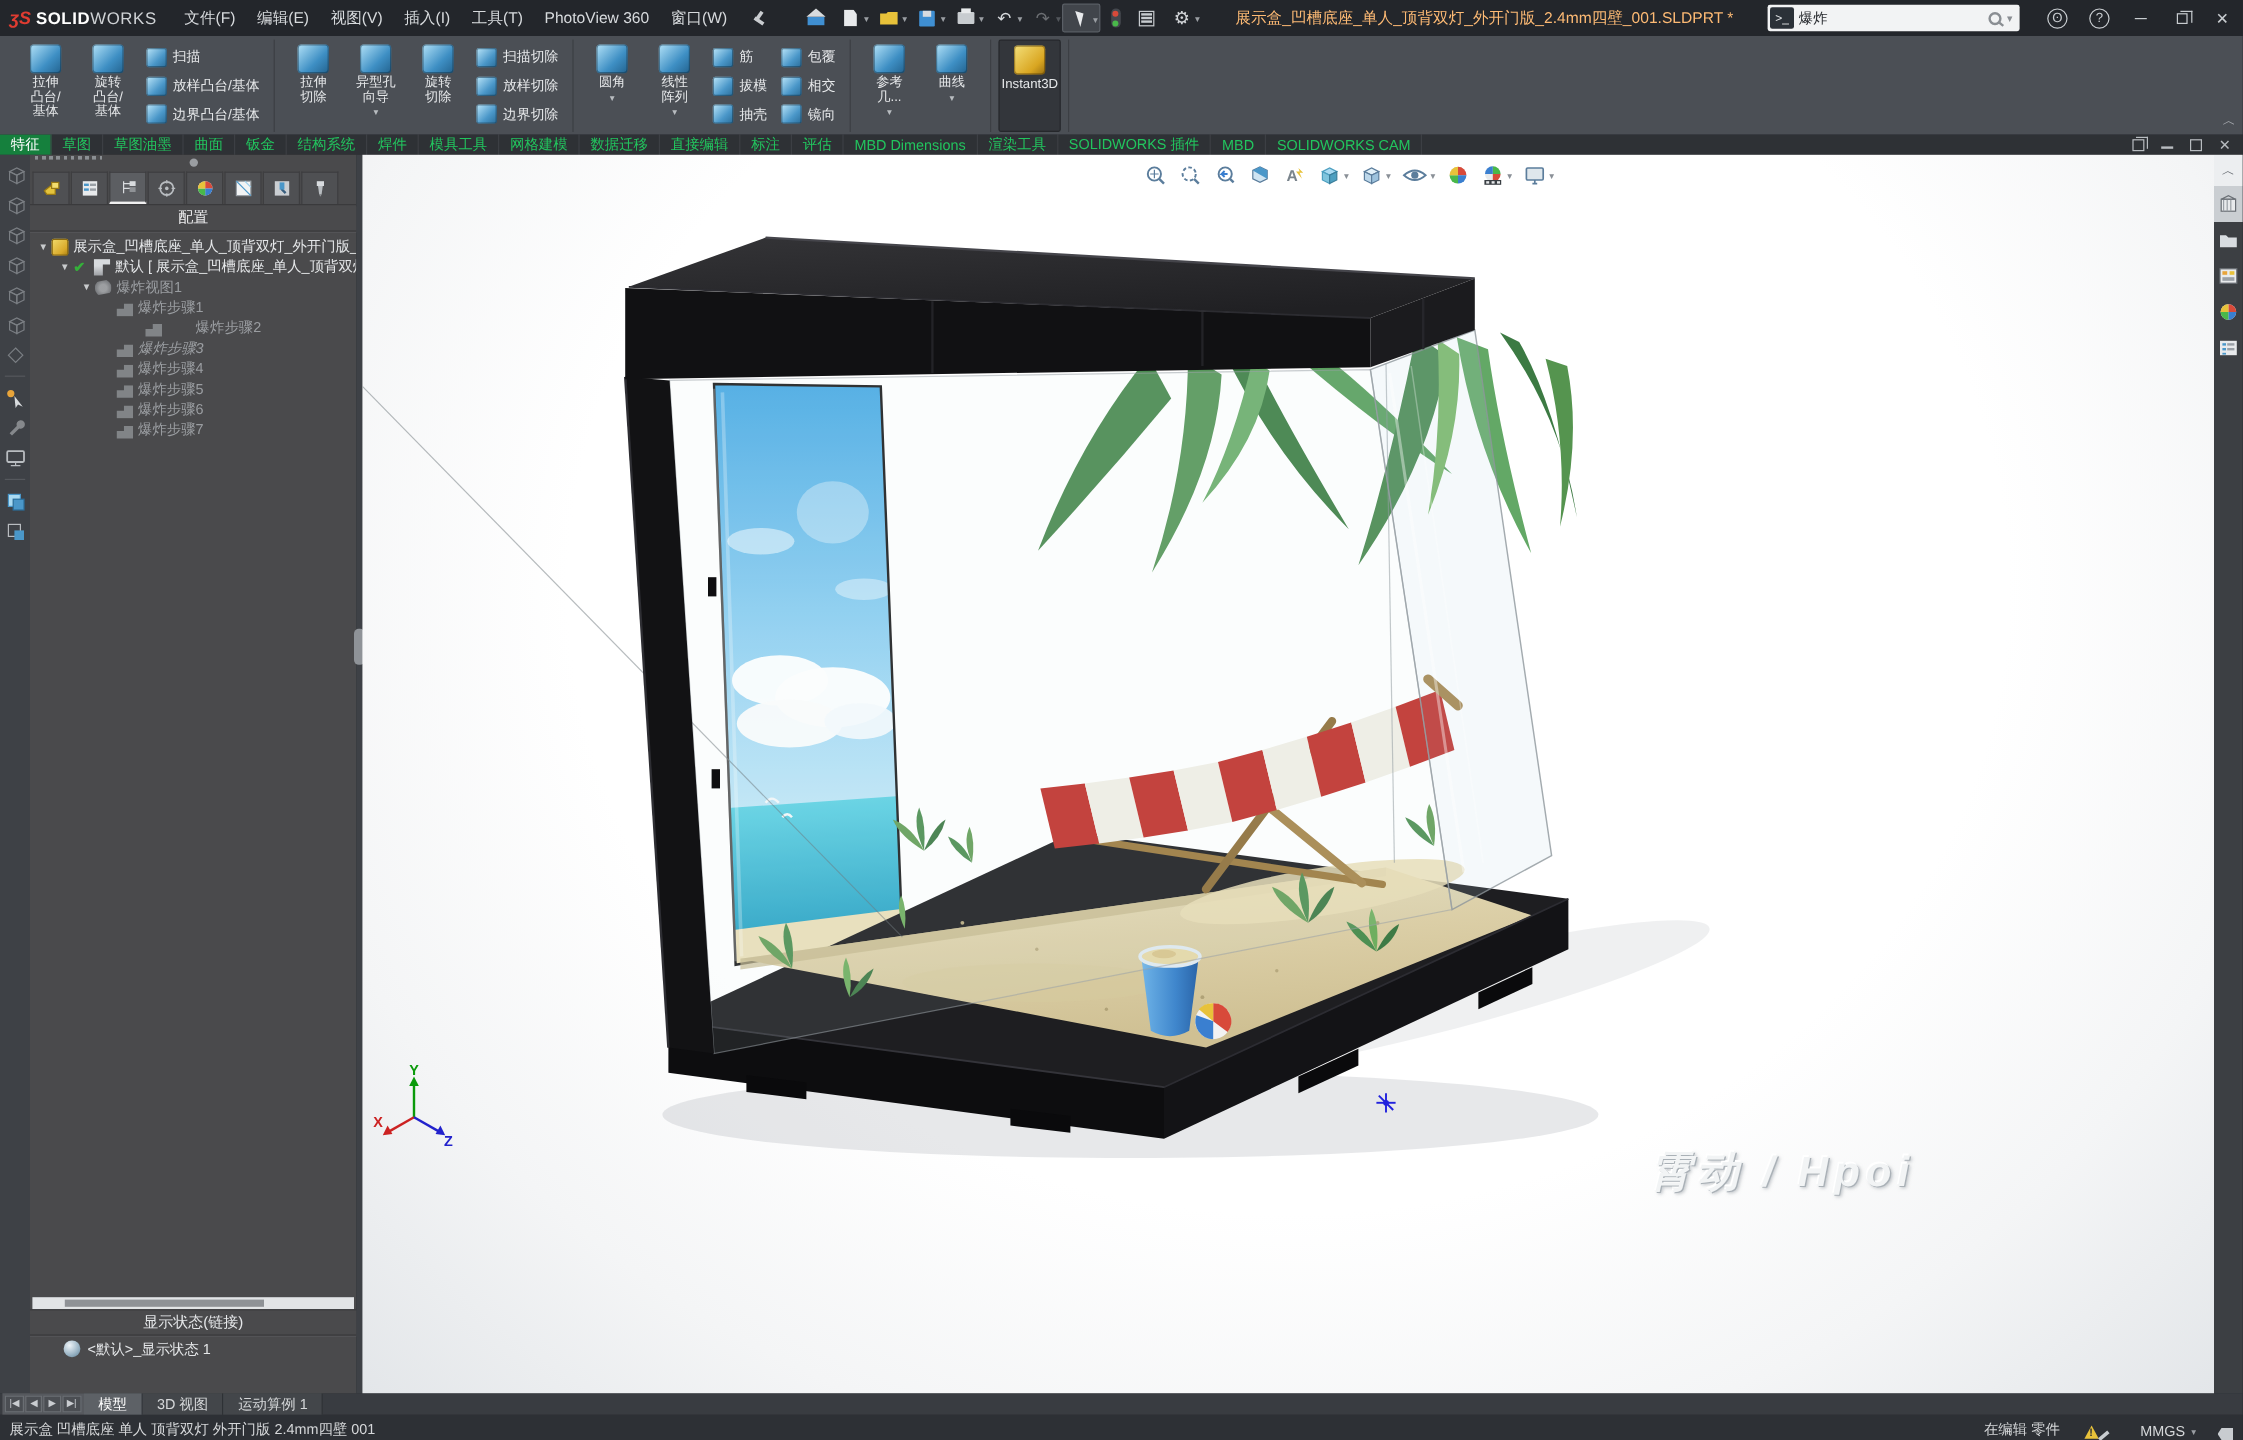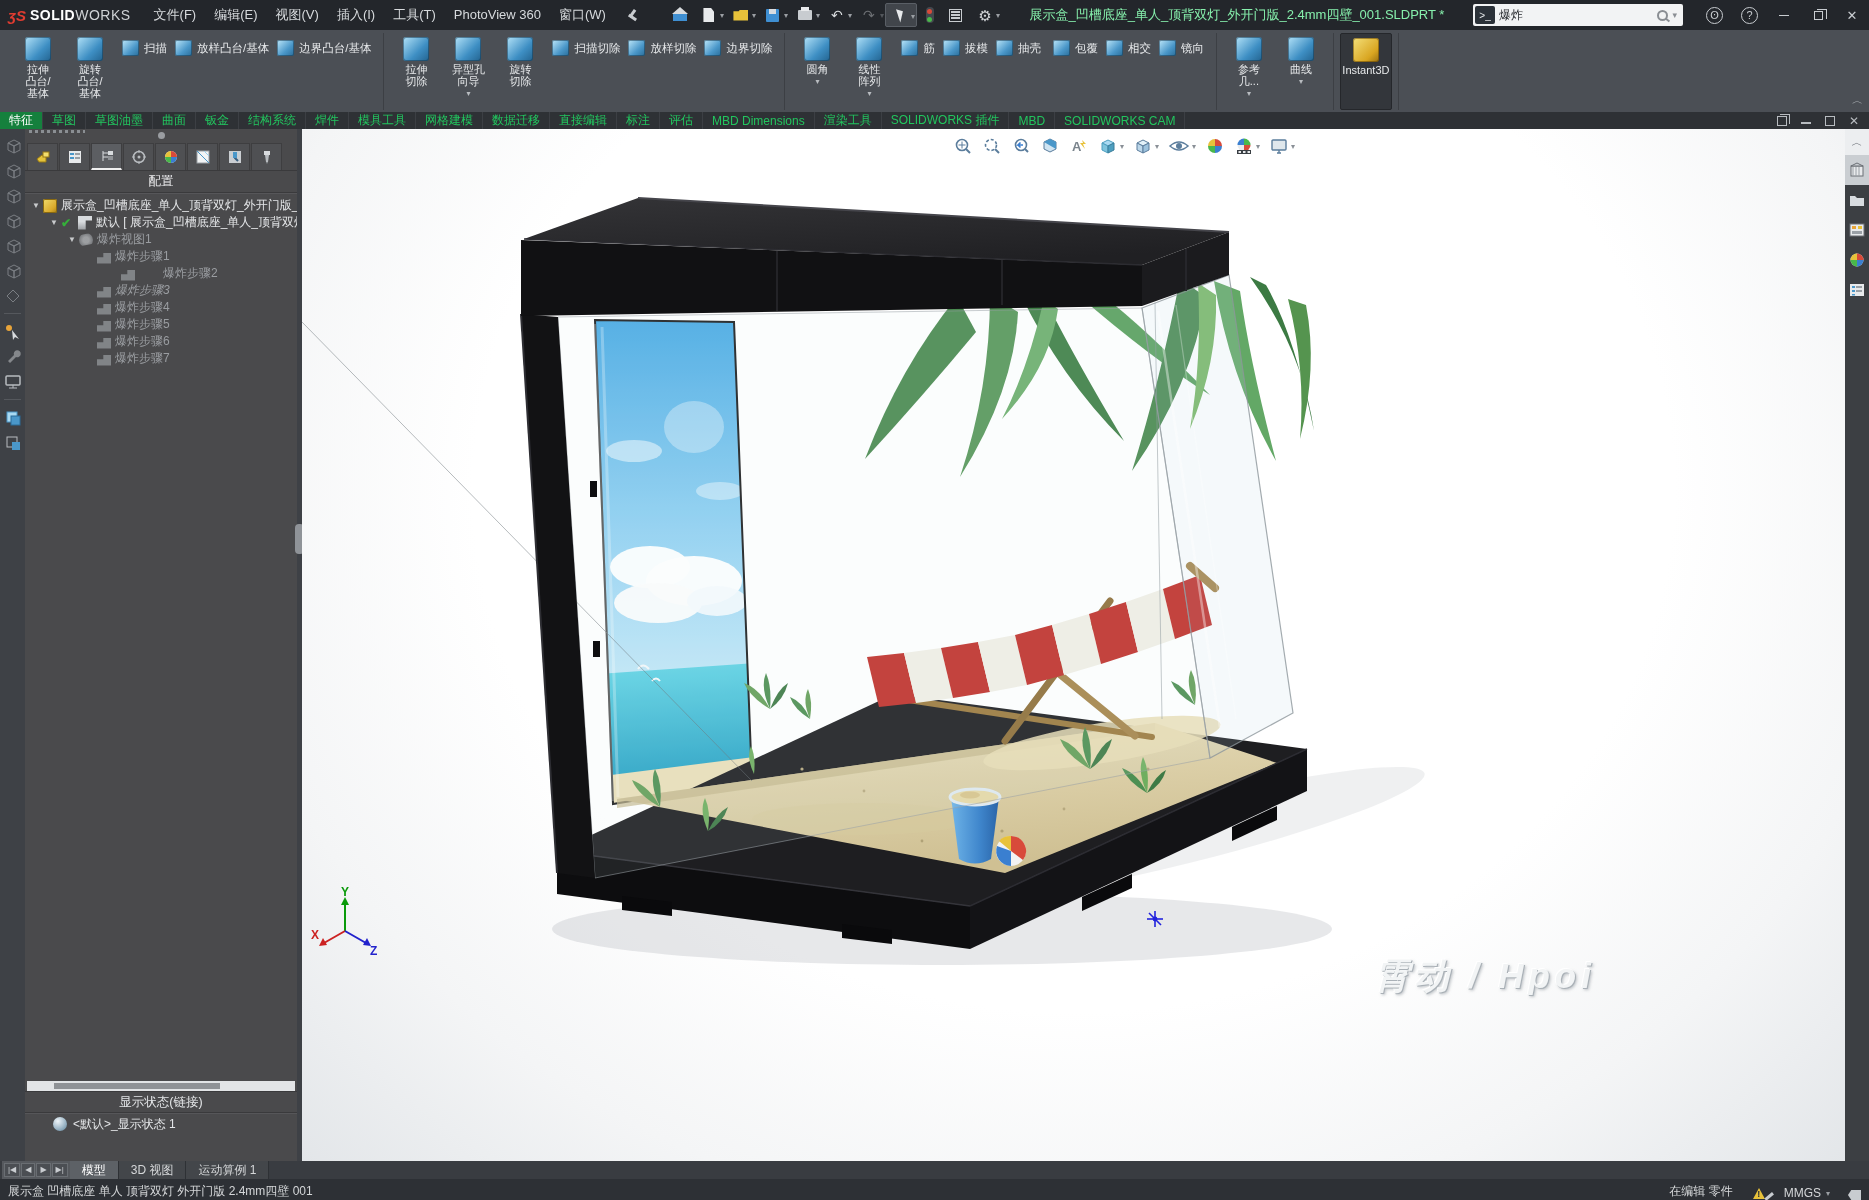--- a/index.html
+++ b/index.html
@@ -32,41 +32,41 @@
   .qi-save::before { content:""; position:absolute; left:3px; top:0; width:7px; height:5px; background:#d9dce0; }
   .qi-print { width:14px; height:10px; background:#c8ccd0; position:relative; border-radius:1px; }
   .qi-print::before { content:""; position:absolute; left:3px; top:-3px; width:8px; height:4px; background:#e8eaec; }
   .qi-arrowtxt { font-size:14px; color:#d8dbde; line-height:1; }
   .qi-cursor { width:0; height:0; border-left:6px solid #e8eaec; border-top:4px solid transparent; border-bottom:10px solid transparent; transform:rotate(-18deg); }
   .qi-traffic { width:8px; height:16px; background:#44484e; border-radius:4px; display:flex; flex-direction:column; align-items:center; justify-content:space-around; }
   .qi-traffic i { width:5px; height:5px; border-radius:50%; display:block; }
   .qi-list { width:13px; height:13px; border:1px solid #c8ccd0; display:flex; flex-direction:column; justify-content:space-evenly; padding:1px; }
   .qi-list i { height:2px; background:#c8ccd0; display:block; }
   .qi-gear { font-size:15px; color:#d0d3d6; line-height:1; }
-  .doc-title { flex:1; text-align:center; color:#86efac; font-size:13px; white-space:nowrap; overflow:hidden; }
+  .doc-title { flex:1; text-align:center; color:#fdba74; font-size:13px; white-space:nowrap; overflow:hidden; }
   .search-box { width:210px; height:22px; background:#f2f3f4; border-radius:2px; display:flex; align-items:center; margin-right:14px; }
   .search-cmd { width:20px; height:18px; background:#2b3138; color:#e8eaec; font-size:10px; display:flex; align-items:center; justify-content:center; margin:0 4px 0 2px; border-radius:2px; }
   .search-text { flex:1; color:#2a2d31; font-size:12px; }
   .search-mag { width:11px; height:11px; border:2px solid #8a8e93; border-radius:50%; position:relative; margin-right:4px; }
   .search-mag::after { content:""; position:absolute; width:5px; height:2px; background:#8a8e93; right:-4px; bottom:-2px; transform:rotate(40deg); }
   .search-dd { color:#8a8e93; font-size:9px; margin-right:6px; }
   .tb-right { display:flex; align-items:center; }
   .tb-circle { width:17px; height:17px; border:1.5px solid #c8ccd0; border-radius:50%; display:flex; align-items:center; justify-content:center; color:#c8ccd0; font-size:11px; margin:0 9px; }
   .win-btn { width:34px; height:30px; display:flex; align-items:center; justify-content:center; color:#c8ccd0; font-size:13px; }
   .wb-min { width:10px; height:1px; background:#c8ccd0; display:block; }
   .wb-max { width:9px; height:9px; border:1px solid #c8ccd0; display:block; position:relative; }
   .wb-max::before { content:""; position:absolute; left:2px; top:-3px; width:9px; height:9px; border:1px solid #c8ccd0; border-bottom:none; border-left:none; }
 
   
   .ribbon { height:82px; background:#4b4f55; display:flex; align-items:stretch; padding:3px 4px 2px 6px; flex:0 0 82px; position:relative; }
   .rib-group { display:flex; align-items:stretch; padding:0 6px; border-right:1px solid #3c3f44; }
   .rib-big { width:52px; display:flex; flex-direction:column; align-items:center; padding-top:4px; border-radius:2px; color:#e6e8ea; font-size:11px; line-height:12px; text-align:center; white-space:pre-line; }
   .rib-big.active { background:#33363b; border:1px solid #25272b; }
   .rib-big .caret { font-size:8px; color:#b8bcc0; margin-top:1px; }
-  .rib-col { display:flex; flex-direction:row; justify-content:space-between; padding:3px 2px; }
+  .rib-col { display:flex; flex-direction:column; justify-content:space-between; padding:3px 2px; }
   .rib-small { display:flex; align-items:center; height:24px; color:#e6e8ea; font-size:11.5px; white-space:nowrap; padding:0 4px; border-radius:2px; }
   .rib-small .sicn { margin-right:5px; }
   .icn { width:26px; height:24px; border-radius:3px; background:linear-gradient(135deg,#9fd4ef 10%,#3e8fc4 60%,#23638f); box-shadow:inset 0 0 0 1px rgba(20,50,70,.5); margin-bottom:2px; }
   .icn.gold { background:linear-gradient(135deg,#f4e07a,#d9a621 70%,#9a7010); box-shadow:inset 0 0 0 1px rgba(90,60,0,.5); }
   .sicn { width:17px; height:16px; border-radius:2px; background:linear-gradient(135deg,#aadaf2 10%,#4a97c9 60%,#2a6d99); box-shadow:inset 0 0 0 1px rgba(20,50,70,.5); flex:0 0 17px; }
   .rib-collapse { position:absolute; right:6px; bottom:4px; color:#a7abb0; font-size:11px; }
 
   
   .tabrow { height:17px; background:#2e3135; display:flex; align-items:stretch; flex:0 0 17px; font-size:12px; }
   .cmd-tab { padding:0 9px; display:flex; align-items:center; color:#22c55e; border-right:1px solid #3c3f44; white-space:nowrap; }
@@ -141,21 +141,21 @@
   
   .bottombar { height:18px; background:#393c41; display:flex; align-items:stretch; flex:0 0 18px; font-size:12px; color:#d5d7d9; }
   .bb-nav { display:flex; align-items:center; background:#56595e; padding:0 2px; gap:1px; margin-left:2px; }
   .bb-nav span { font-size:8px; color:#c9ccd0; padding:1px 3px; border:1px solid #6a6e73; background:#4b4e53; line-height:10px; }
   .doc-tab { padding:0 12px; display:flex; align-items:center; border-right:1px solid #2e3135; background:#43464a; }
   .doc-tab.active { background:#5d6166; color:#ffffff; }
 
   
   .statusbar { height:21px; background:#2d3035; display:flex; align-items:flex-end; color:#d5d7d9; font-size:12px; flex:0 0 21px; padding:0 8px; }
   .sb-left { flex:1; white-space:nowrap; overflow:hidden; }
-  .sb-item { margin-left:10px; display:flex; align-items:center; white-space:nowrap; }
+  .sb-item { margin-left:26px; display:flex; align-items:center; white-space:nowrap; }
   .sb-warn { width:15px; height:13px; position:relative; margin-left:10px; }
   .sb-warn::before { content:""; position:absolute; left:0; top:1px; border-left:6px solid transparent; border-right:6px solid transparent; border-bottom:11px solid #e8c23a; }
   .sb-warn::after { content:"!"; position:absolute; left:4.5px; top:2px; font-size:9px; color:#2d3035; font-weight:bold; }
   .sb-pencil { width:10px; height:2.5px; background:#c8ccd0; transform:rotate(-40deg); margin-left:-4px; margin-top:6px; }
   .sb-dd { font-size:8px; color:#9a9ea3; margin-left:5px; }
   .sb-tag { width:13px; height:10px; background:#c8ccd0; clip-path:polygon(0 50%,25% 0,100% 0,100% 100%,25% 100%); margin-left:18px; }
 </style>
 </head>
 <body>
 

